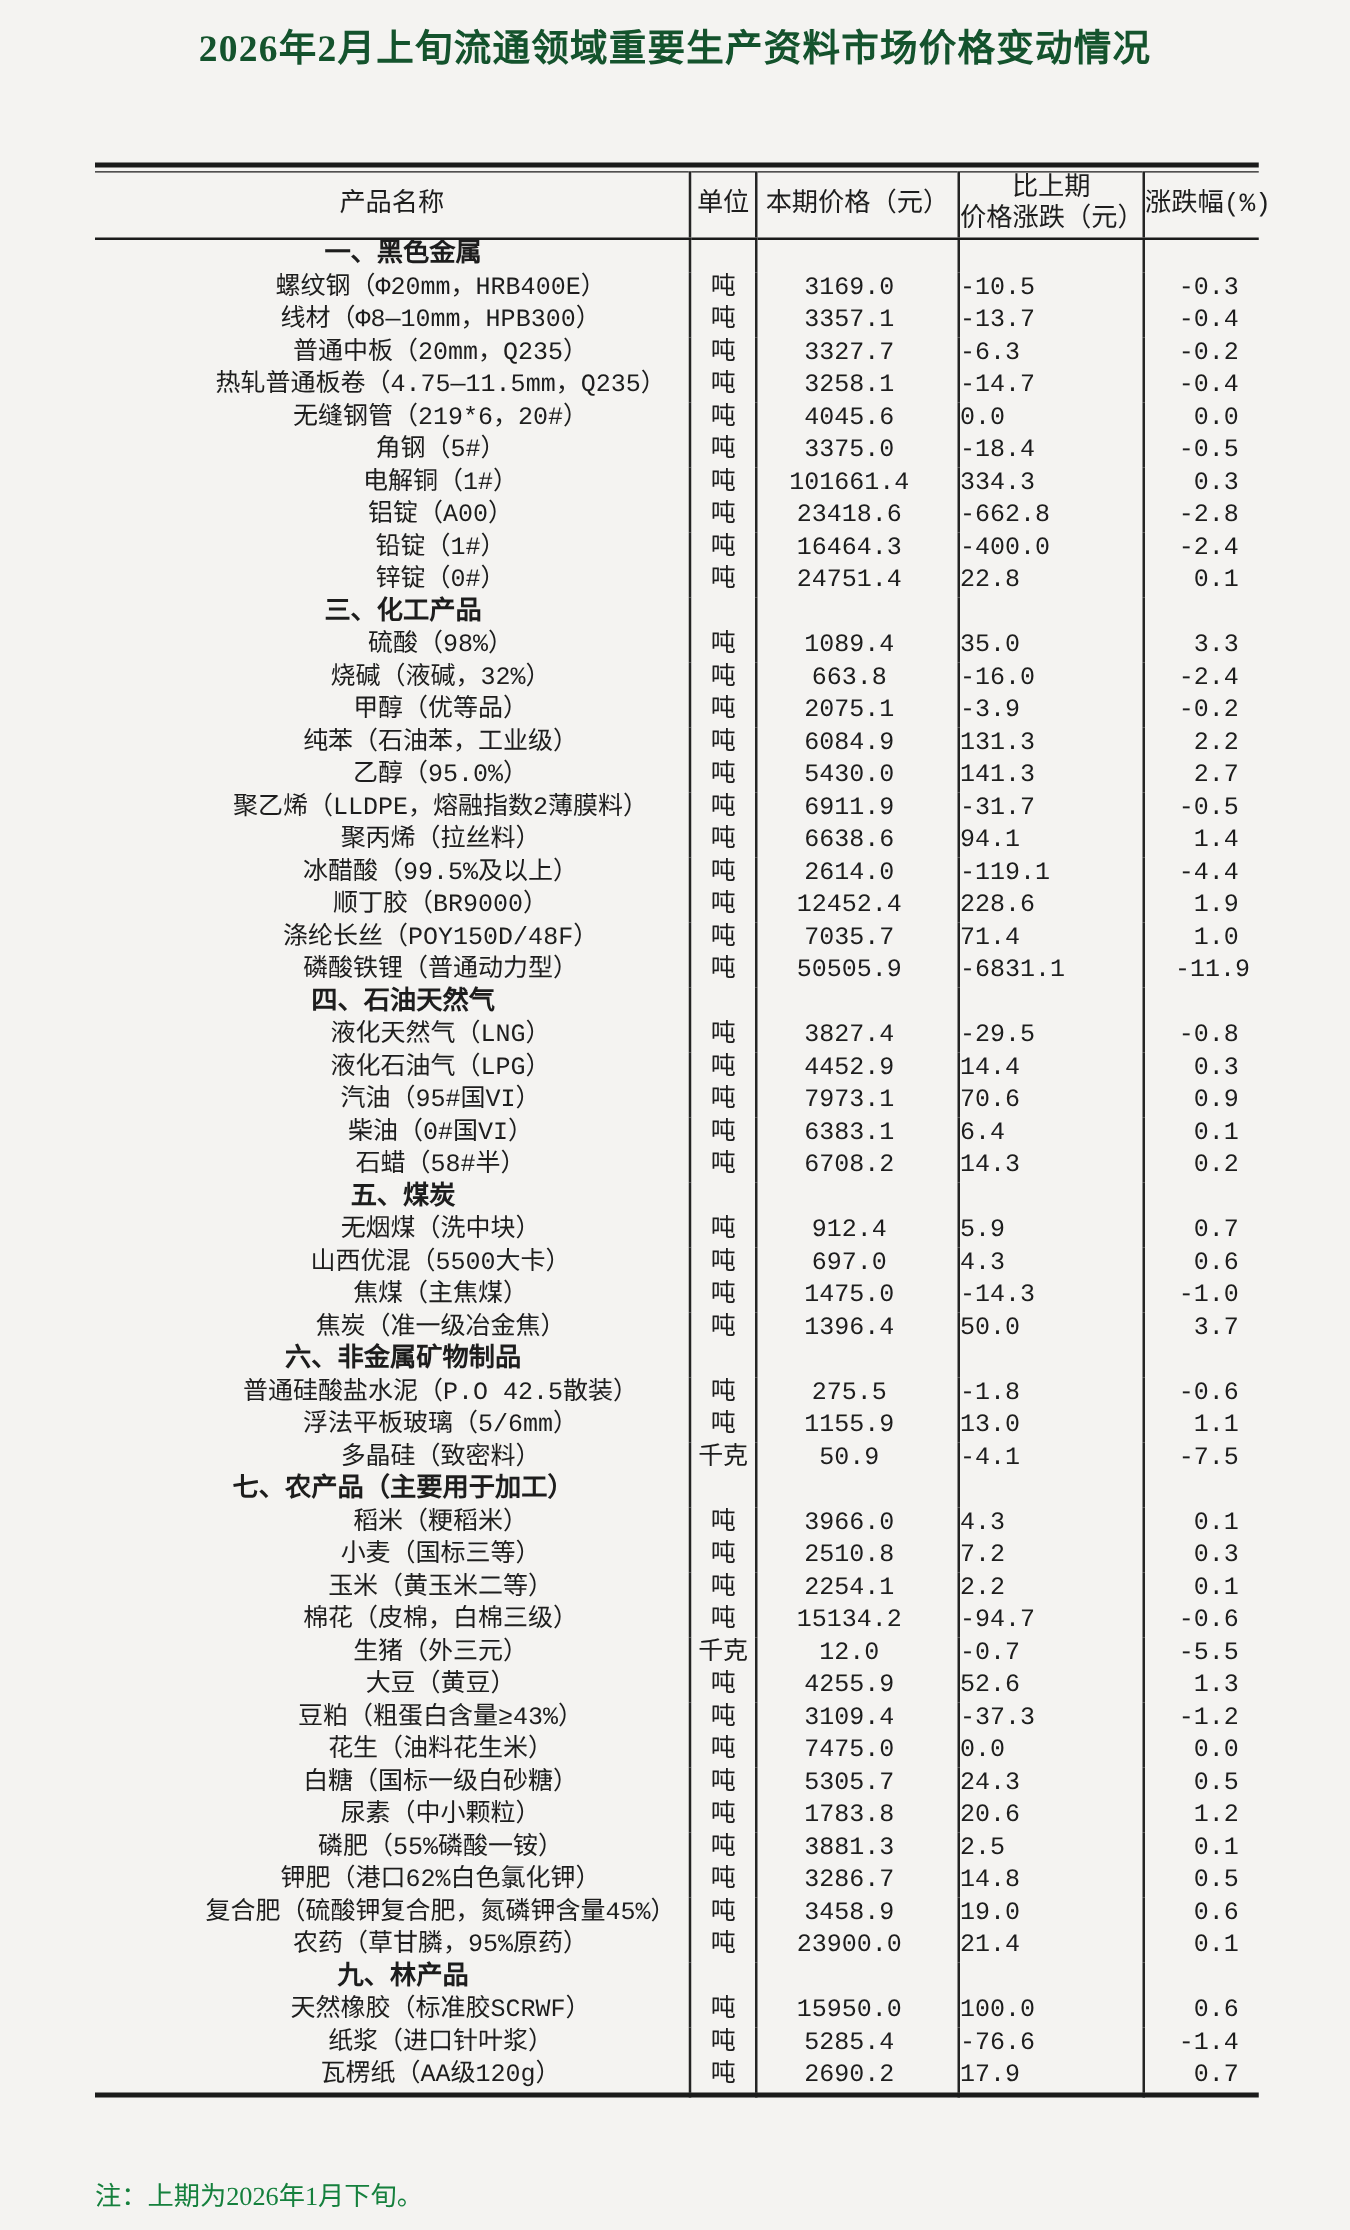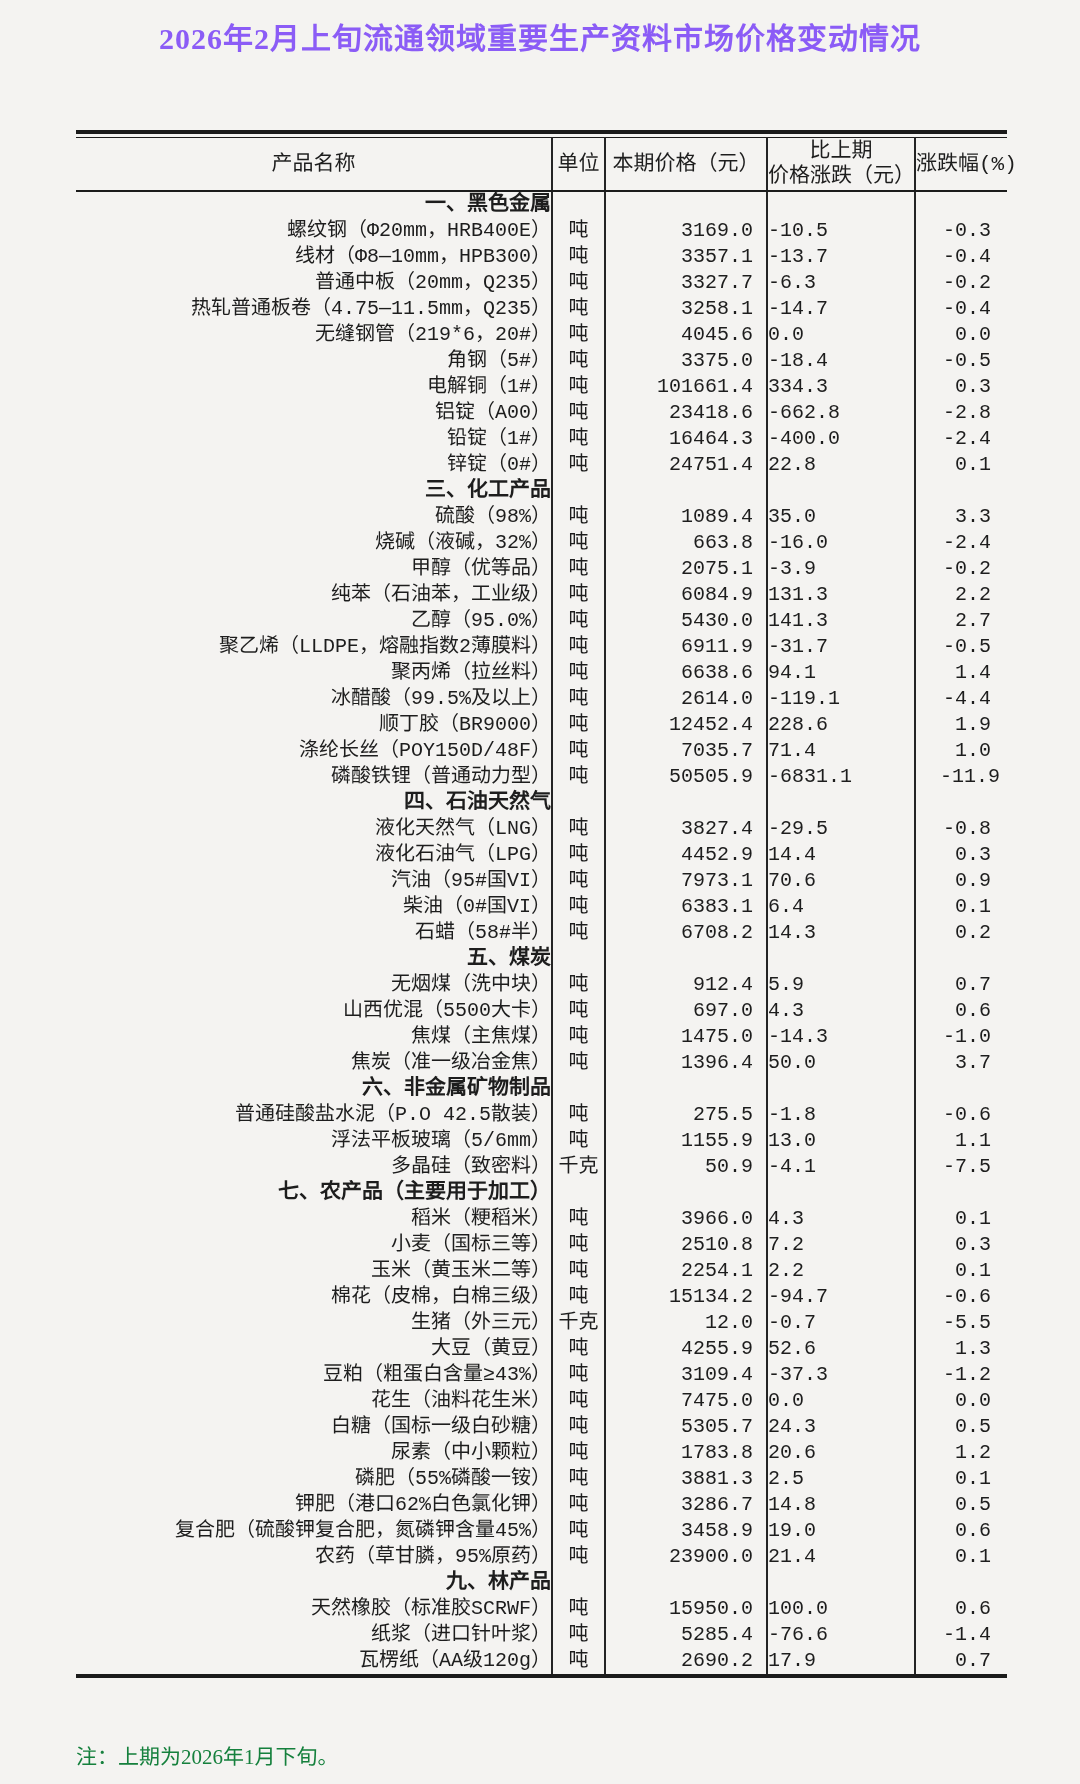--- a/index.html
+++ b/index.html
@@ -9,21 +9,21 @@
     color:#1d1d1d;
     font-family:"Liberation Serif","DejaVu Serif",serif;
     position:relative;
     overflow:hidden;
   }
   .title{
     position:absolute;top:14px;left:0;width:1080px;
     text-align:center;
     font-size:30px;font-weight:bold;
     letter-spacing:1px;
-    color:#8b5cf6;
+    color:#14532d;
   }
   .table-wrap{
     position:absolute;top:130px;left:76px;width:931px;font-family:Liberation Mono, monospace;
   }
   
   .rule-thick{height:4px;background:#1b1b1b;}
   .rule-gap{height:3px;}
   table{
     width:931px;border-collapse:collapse;table-layout:fixed;
     border-top:1px solid #1b1b1b;
@@ -47,24 +47,24 @@
   }
   td{
     font-size:20px;
     height:26px;
     line-height:26px;
     padding:0;
     white-space:nowrap;
     overflow:visible;
   }
   .vline{border-left:2px solid #242424;}
-  td.product{padding-left:78px;text-align:right;}
+  td.product{padding-left:78px;text-align:center;}
   tr.section-row td.product{padding-left:18px;font-weight:bold;font-size:21px;}
   td.unit{text-align:center;}
-  td.price{text-align:right;padding-right:13px;}
+  td.price{text-align:center;padding-right:13px;}
   td.change{text-align:left;padding-right:10px;}
   td.pct{text-align:right;padding-right:16px;padding-left:24px;}
   .note{
     position:absolute;top:1740px;left:76px;
     font-size:21px;color:#15803d;
   }
 </style>
 </head>
 <body>
 

